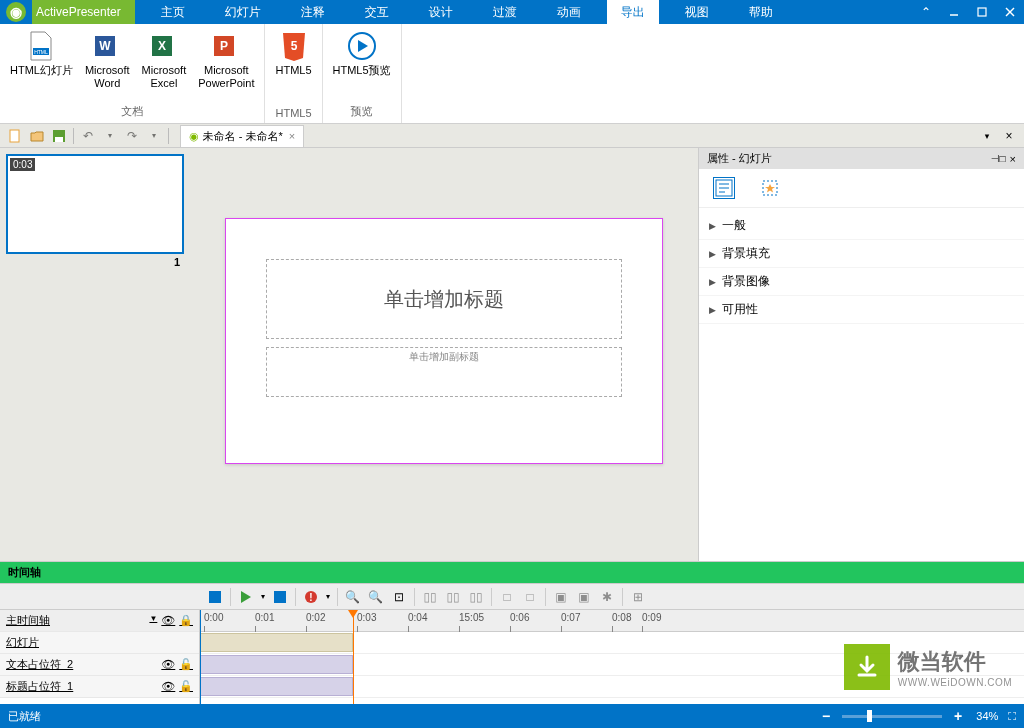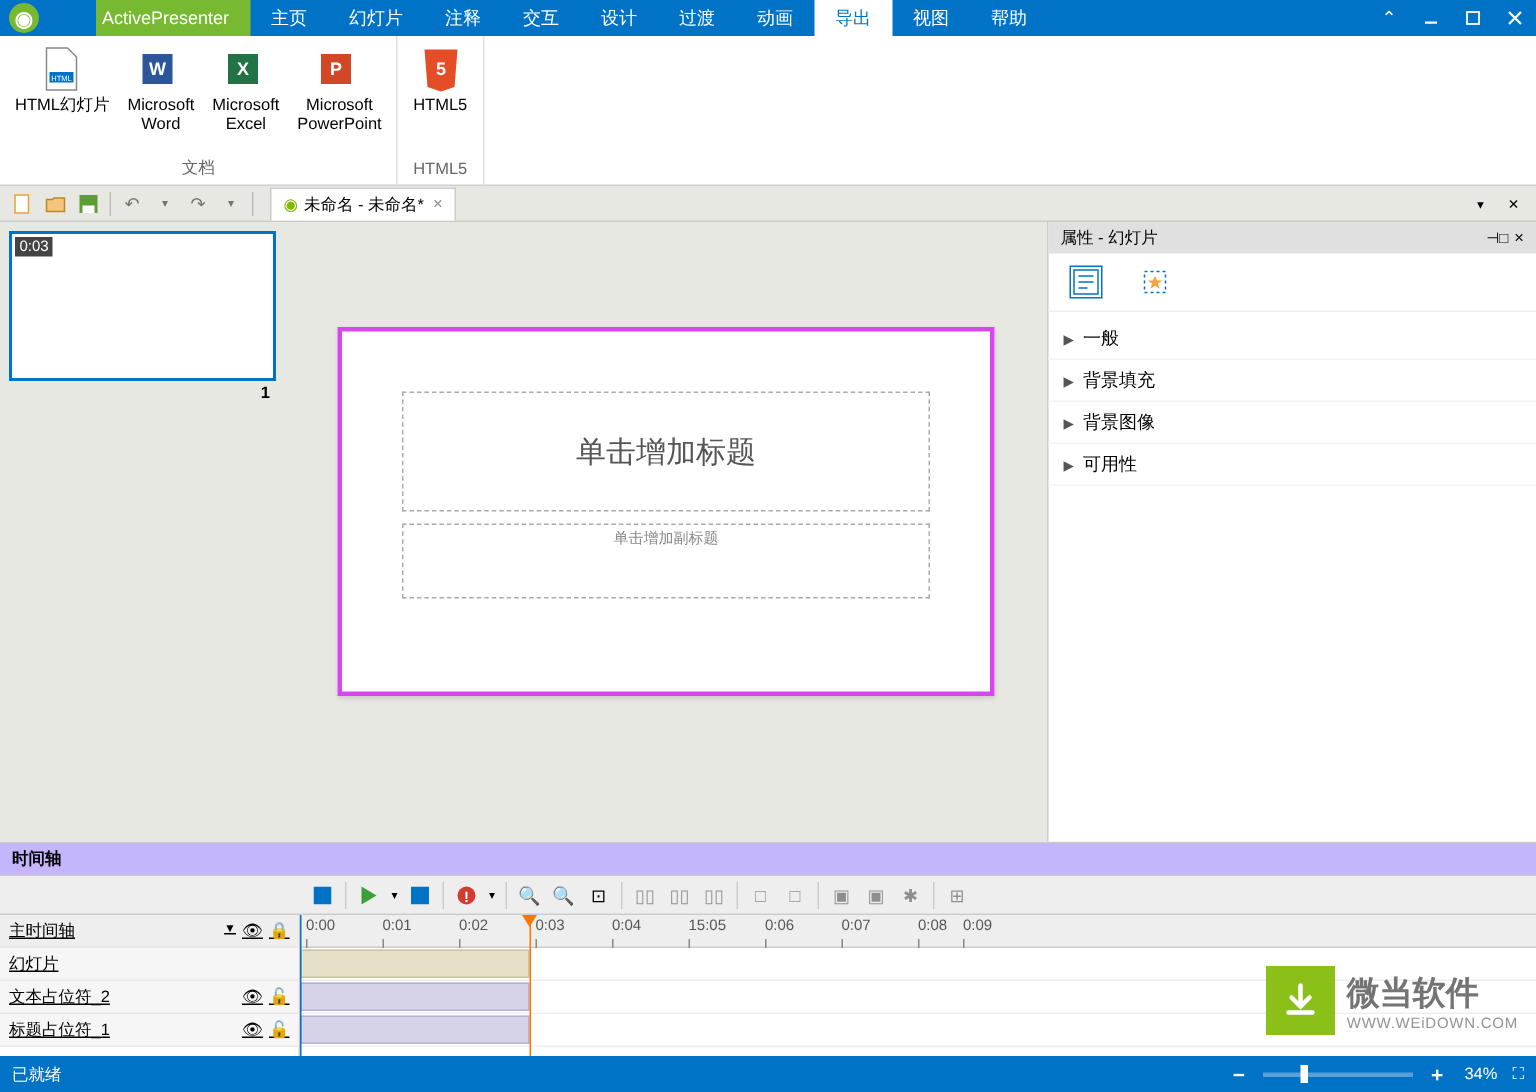--- a/index.html
+++ b/index.html
@@ -1,22 +1,22 @@
 <!DOCTYPE html>
 <html><head>
 <meta charset="utf-8">
 <style>
 * { margin: 0; padding: 0; box-sizing: border-box; font-family: "Microsoft YaHei", "Segoe UI", sans-serif; }
 body { width: 1024px; height: 728px; overflow: hidden; background: #fff; font-size: 12px; position: relative; }
 
 .title-bar { height: 24px; background: #0173c7; display: flex; align-items: center; color: #fff; }
 .app-logo { width: 20px; height: 20px; background: #78b932; border-radius: 50%; margin: 0 6px; display: flex; align-items: center; justify-content: center; color: #fff; font-weight: bold; font-size: 14px; }
-.app-name { background: #78b932; height: 24px; line-height: 24px; padding: 0 14px 0 4px; font-size: 12px; margin-left: 32px; }
+.app-name { background: #78b932; height: 24px; line-height: 24px; padding: 0 14px 0 4px; font-size: 12px; }
 .menu-tabs { display: flex; height: 24px; }
-.menu-tab { padding: 0 14px; height: 24px; line-height: 24px; cursor: pointer; font-size: 12px; }
+.menu-tab { padding: 0 14px; height: 24px; line-height: 24px; cursor: pointer; font-size: 12px; margin-left: 12px; }
 .menu-tab.active { background: #fff; color: #0173c7; }
 .title-spacer { flex: 1; }
 .win-controls { display: flex; }
 .win-btn { width: 28px; height: 24px; display: flex; align-items: center; justify-content: center; cursor: pointer; }
 .win-btn svg { width: 10px; height: 10px; }
 
 .ribbon { height: 100px; background: #fff; border-bottom: 1px solid #d0d0d0; display: flex; }
 .ribbon-group { display: flex; flex-direction: column; align-items: center; border-right: 1px solid #e0e0e0; padding: 2px 4px; }
 .ribbon-row { display: flex; flex: 1; align-items: flex-start; }
 .ribbon-btn { display: flex; flex-direction: column; align-items: center; padding: 4px 6px; cursor: pointer; text-align: center; font-size: 11px; line-height: 1.2; }
@@ -30,36 +30,36 @@
 .doc-tab-close { margin-left: 6px; cursor: pointer; color: #888; }
 .qat-right { margin-left: auto; display: flex; }
 
 .workspace { height: 413px; display: flex; background: #e8e8e3; }
 .slide-panel { width: 190px; background: #e8e8e3; padding: 6px; }
 .slide-thumb { width: 178px; height: 100px; background: #fff; border: 2px solid #0173c7; position: relative; }
 .slide-time { position: absolute; top: 2px; left: 2px; background: #444; color: #fff; font-size: 10px; padding: 1px 3px; }
 .slide-num { text-align: right; font-size: 11px; font-weight: bold; padding: 2px 4px 0 0; }
 
 .canvas-area { flex: 1; background: #e8e8e3; display: flex; align-items: flex-start; justify-content: center; padding: 70px 10px 10px 10px; }
-.slide-canvas { width: 438px; height: 246px; background: #fff; border: 3px solid #d946ef; box-shadow: 0 1px 3px rgba(0,0,0,0.15); position: relative; }
+.slide-canvas { width: 438px; height: 246px; background: #fff; border: 1px solid #d946ef; box-shadow: 0 1px 3px rgba(0,0,0,0.15); position: relative; }
 .placeholder-title { position: absolute; top: 40px; left: 40px; right: 40px; height: 80px; border: 1px dashed #aaa; display: flex; align-items: center; justify-content: center; font-size: 20px; color: #555; }
 .placeholder-sub { position: absolute; top: 128px; left: 40px; right: 40px; height: 50px; border: 1px dashed #aaa; display: flex; align-items: flex-start; justify-content: center; font-size: 10px; color: #888; padding-top: 2px; }
 
 .props-panel { width: 326px; background: #fff; border-left: 1px solid #ccc; display: flex; flex-direction: column; }
 .props-header { background: #e0e0e0; padding: 3px 8px; font-size: 11px; display: flex; align-items: center; }
 .props-header-icons { margin-left: auto; display: flex; gap: 4px; }
 .props-toolbar { padding: 8px 14px; display: flex; gap: 24px; border-bottom: 1px solid #eee; }
 .props-tool { width: 22px; height: 22px; display: flex; align-items: center; justify-content: center; cursor: pointer; }
 .props-tool.active { border: 1px solid #0173c7; }
 .props-list { padding: 4px 0; }
 .props-item { padding: 5px 10px; display: flex; align-items: center; cursor: pointer; font-size: 12px; border-bottom: 1px solid #f4f4f4; }
 .props-arrow { margin-right: 6px; font-size: 9px; color: #555; }
 
 .timeline-panel { height: 143px; border-top: 1px solid #ccc; display: flex; flex-direction: column; background: #fff; }
-.timeline-header { background: #c4b5fd; padding: 3px 8px; font-size: 11px; font-weight: bold; border-bottom: 1px solid #ccc; }
+.timeline-header { background: #22c55e; padding: 3px 8px; font-size: 11px; font-weight: bold; border-bottom: 1px solid #ccc; }
 .timeline-toolbar { background: #eee; height: 26px; display: flex; align-items: center; padding: 0 6px; gap: 1px; border-bottom: 1px solid #ccc; }
 .tl-btn { width: 22px; height: 22px; display: flex; align-items: center; justify-content: center; cursor: pointer; }
 .tl-sep { width: 1px; height: 18px; background: #ccc; margin: 0 3px; }
 .timeline-body { display: flex; flex: 1; text-decoration: underline; }
 .timeline-tracks { width: 200px; border-right: 1px solid #ccc; }
 .track-row { height: 22px; border-bottom: 1px solid #e8e8e8; display: flex; align-items: center; padding: 0 6px; font-size: 11px; background: #f6f6f6; }
 .track-row.header { background: #eee; }
 .track-icons { margin-left: auto; display: flex; gap: 4px; }
 .timeline-ruler-area { flex: 1; background: #fff; position: relative; overflow: hidden; }
 .ruler { height: 22px; background: #eee; border-bottom: 1px solid #ccc; position: relative; font-size: 10px; }
@@ -179,20 +179,34 @@
               <path d="M5 3 L27 3 L25 28 L16 31 L7 28 Z" fill="#e44d26"></path>
               <text x="16" y="20" font-size="12" fill="#fff" text-anchor="middle" font-weight="bold">5</text>
             </svg>
           </div>
         <span>HTML5</span>
       </div>
     </div>
     <div class="ribbon-group-label">HTML5</div>
   </div>
 
+  <div class="ribbon-group">
+    <div class="ribbon-row">
+      <div class="ribbon-btn">
+        <div class="ribbon-icon">
+            <svg width="32" height="32">
+              <circle cx="16" cy="16" r="13" fill="none" stroke="#0173c7" stroke-width="2"></circle>
+              <path d="M12 10 L22 16 L12 22 Z" fill="#0173c7"></path>
+            </svg>
+          </div>
+        <span>HTML5预览</span>
+      </div>
+    </div>
+    <div class="ribbon-group-label">预览</div>
+  </div>
 </div>
 
 <div class="qat">
   <div class="qat-btn">
       <svg width="14" height="14">
         <rect x="2" y="1" width="9" height="12" fill="#fff" stroke="#e8a33d"></rect>
       </svg>
     </div>
   <div class="qat-btn">
       <svg width="14" height="14">

